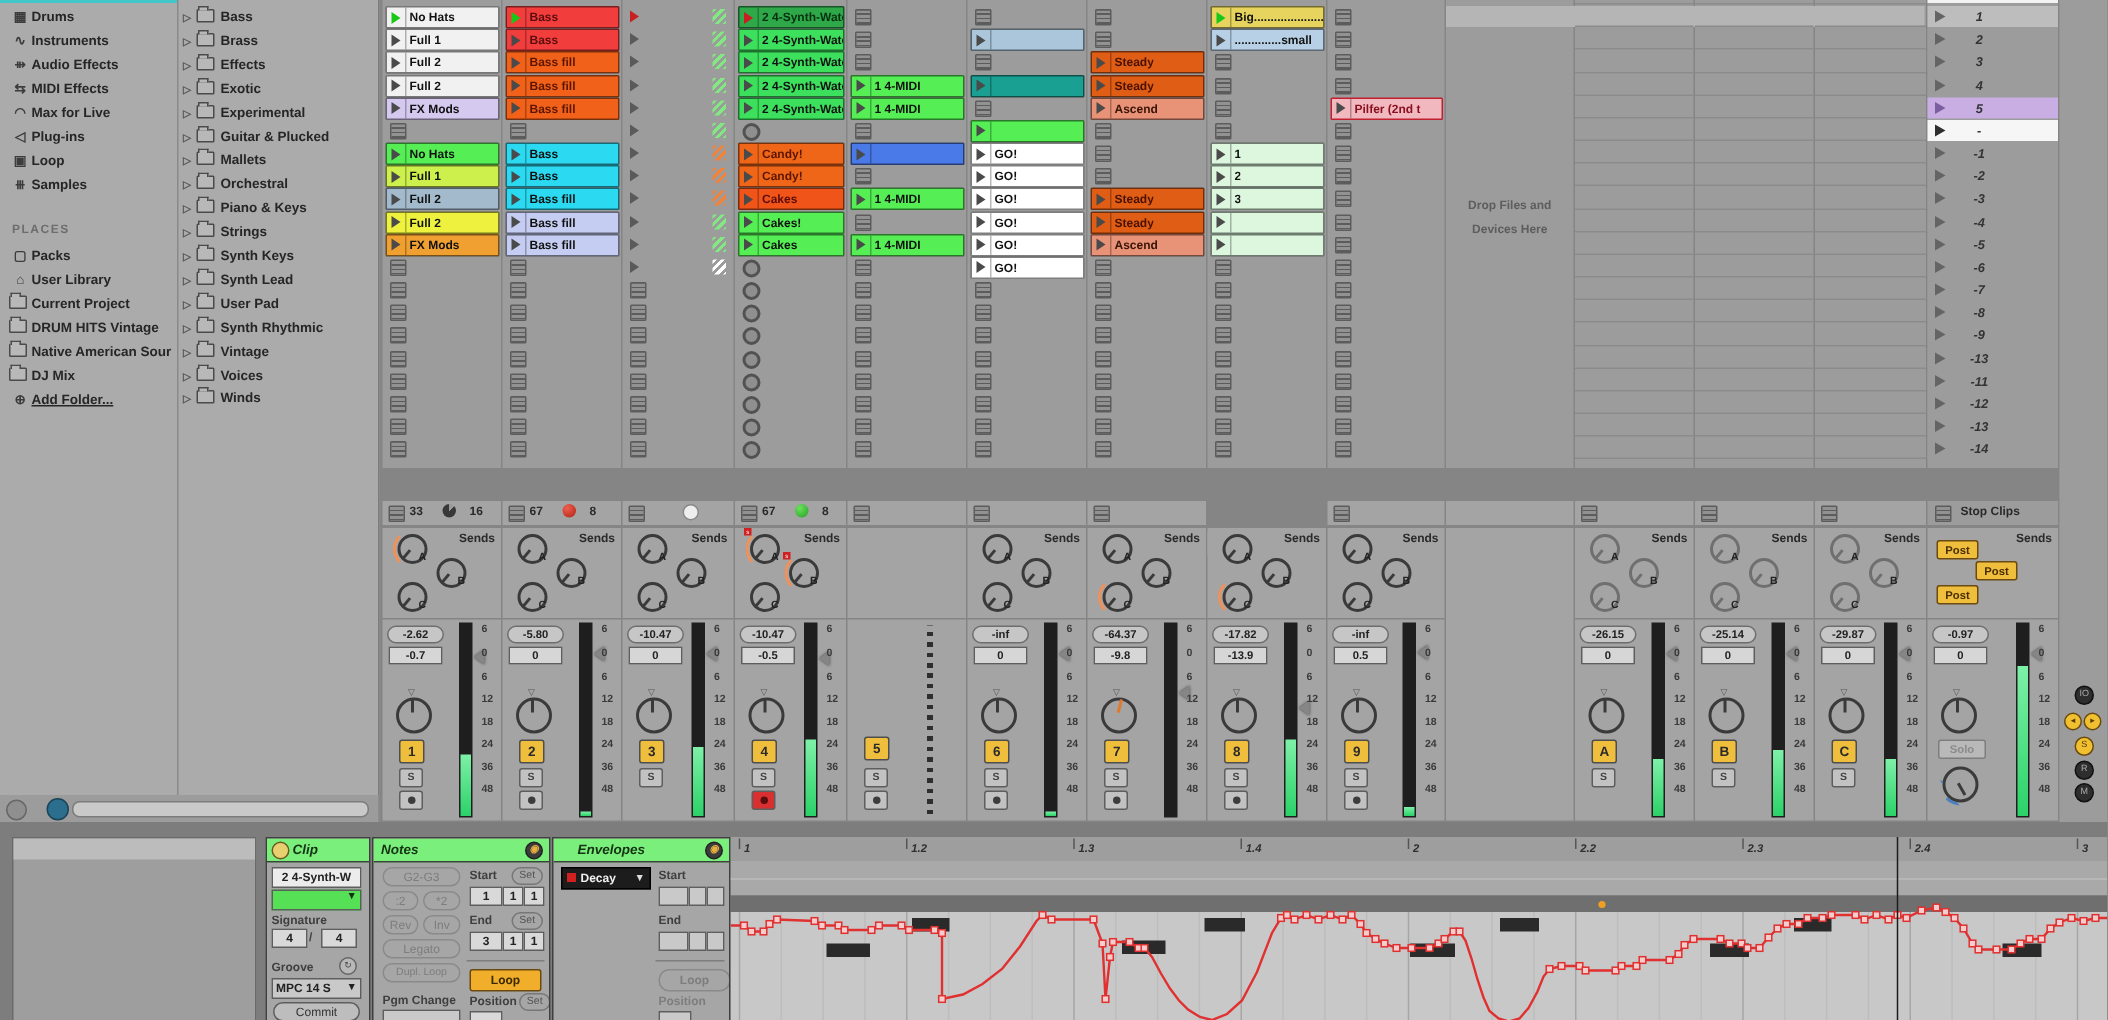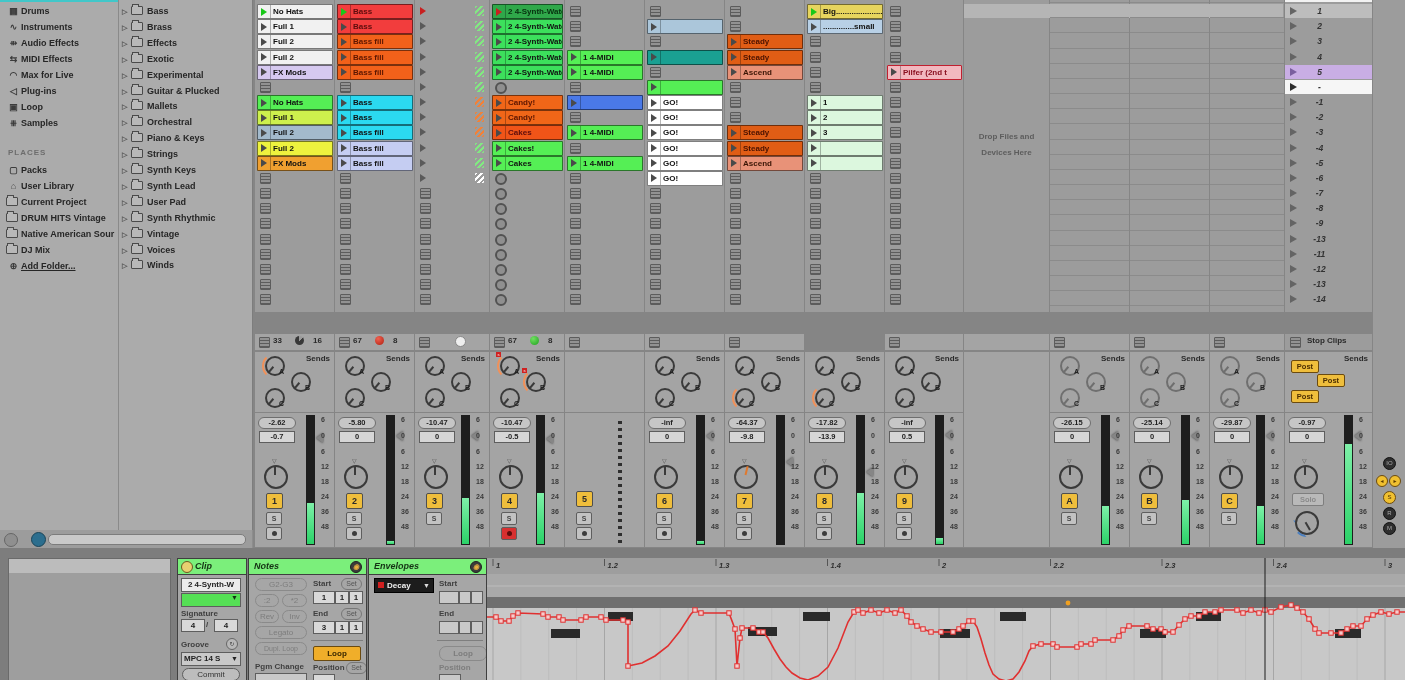--- a/index.html
+++ b/index.html
@@ -1454,21 +1454,21 @@
       <div class="fld" style="left:100px;top:62px;width:12px;height:11px;line-height:11px;">1</div>
       <div style="position:absolute;left:62px;top:81px;width:52px;height:1px;background:#7e7e7e;"></div>
       <div class="loop-btn" style="left:64px;top:87px;">Loop</div>
       <div class="p-lbl" style="left:64px;top:104px;">Position</div>
       <div class="set-oval" style="left:97px;top:103px;">Set</div>
       <div class="fld" style="left:64px;top:115px;width:20px;height:11px;"></div>
     </div>
 
     <div class="panel" style="left:368px;width:117px;">
       <div class="p-head">
-        <span class="t" style="margin-left:5px;">Envelopes</span>
+        <span class="t" style="margin-left:16px;">Envelopes</span>
         <div class="head-ci dk" style="right:4px;">◉</div>
       </div>
       <div class="dev-chooser" style="left:5px;top:19px;width:58px;">
         <span class="rs"></span><span>Decay</span><span class="car">▼</span>
       </div>
       <div class="p-lbl" style="left:70px;top:20px;">Start</div>
       <div class="fld" style="left:70px;top:32px;width:18px;height:11px;background:#c9c9c9;"></div>
       <div class="fld" style="left:90px;top:32px;width:10px;height:11px;background:#c9c9c9;"></div>
       <div class="fld" style="left:102px;top:32px;width:10px;height:11px;background:#c9c9c9;"></div>
       <div class="p-lbl" style="left:70px;top:50px;">End</div>

